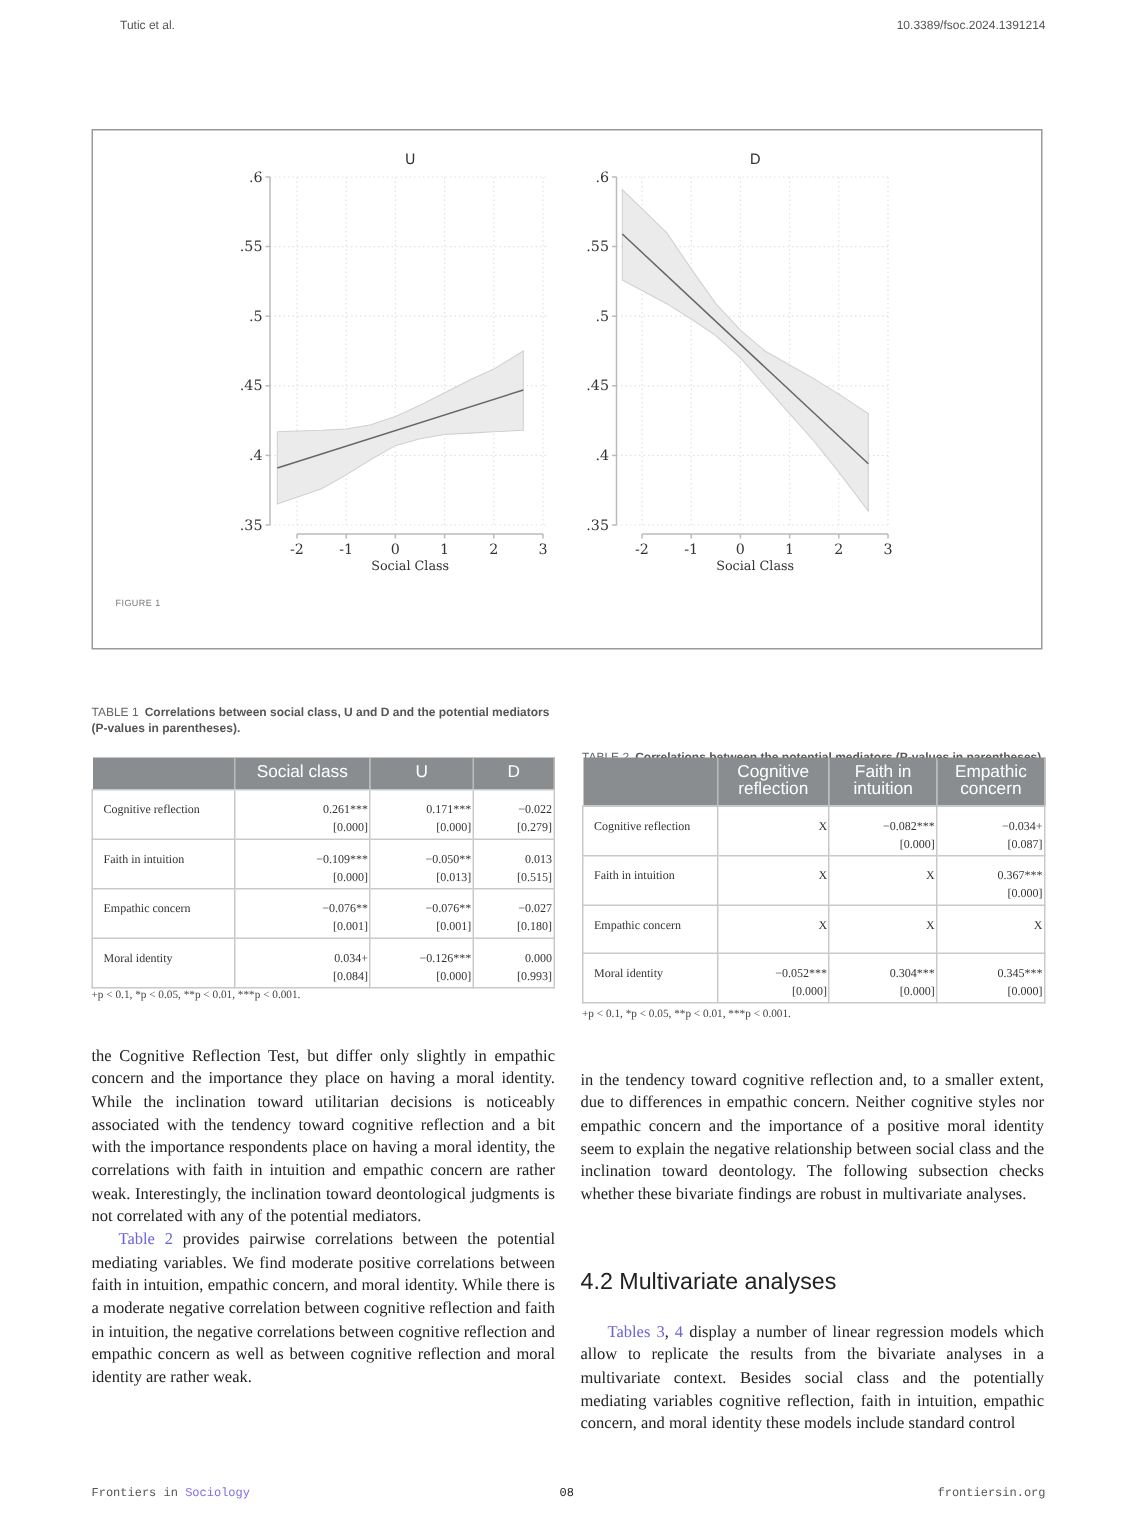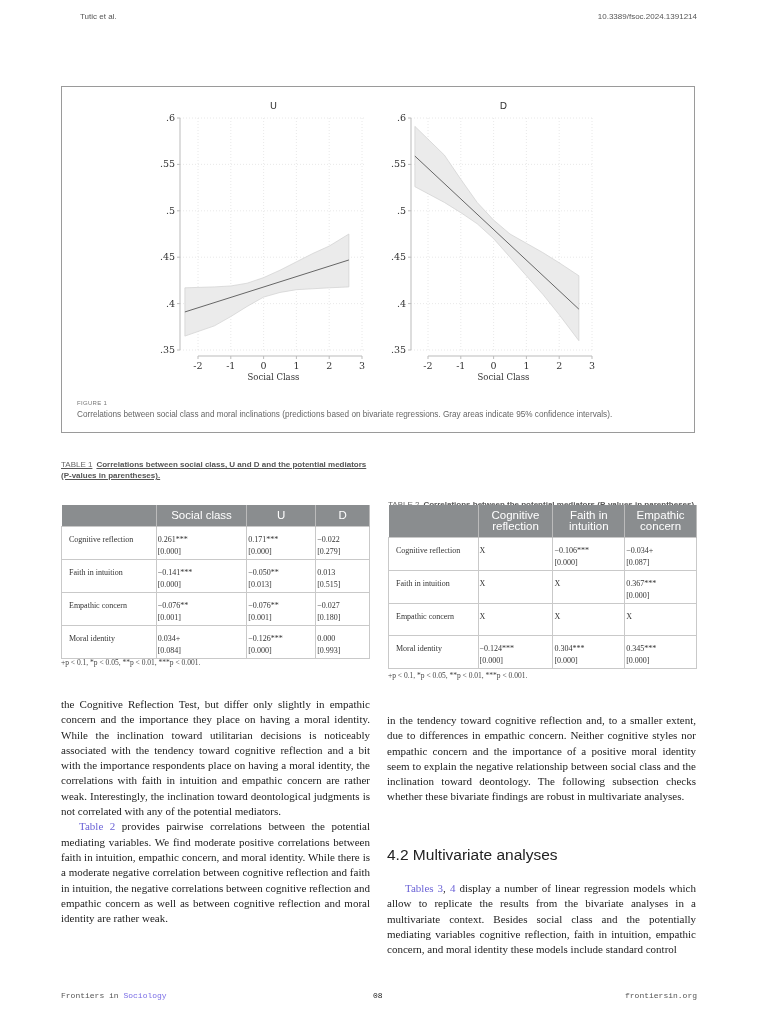--- a/index.html
+++ b/index.html
@@ -9,21 +9,21 @@
   .hdr.right { right: 62px; }
   .figbox { position: absolute; left: 61px; top: 86px; width: 634px; height: 347px; border: 1px solid #9a9a9a; box-sizing: border-box; }
   .figsvg { position: absolute; left: 0; top: 0; }
   .figlabel { position: absolute; left: 15px; top: 313px; font-family: "Liberation Sans", sans-serif; font-size: 6px; color: #777; letter-spacing: 0.3px; }
   .figcap { position: absolute; left: 15px; top: 323px; font-family: "Liberation Sans", sans-serif; font-size: 8.2px; color: #666; white-space: nowrap; }
   .tcap { position: absolute; font-family: "Liberation Sans", sans-serif; font-size: 8px; color: #555; line-height: 11px; }
   .tcap b { color: #555; }
   .tcap .tn { font-weight: normal; color: #666; margin-right: 4px; }
   table.dt { position: absolute; border-collapse: collapse; font-family: "Liberation Serif", serif; font-size: 8px; color: #333; }
   table.dt th { background: #8a8d8f; color: #fff; font-family: "Liberation Sans", sans-serif; font-weight: normal; font-size: 11.5px; border-right: 1px solid #bbb; text-align: center; line-height: 11px; }
-  table.dt td { border: 1px solid #c9c9c9; text-align: left; vertical-align: top; padding-top: 7px; line-height: 12px; }
+  table.dt td { border: 1px solid #c9c9c9; text-align: right; vertical-align: top; padding-top: 7px; line-height: 12px; }
   table.dt td.rl { text-align: left; padding-left: 7px; }
   .fn { position: absolute; font-family: "Liberation Serif", serif; font-size: 7.5px; color: #444; }
   .body { position: absolute; font-family: Liberation Serif, serif; font-size: 11px; line-height: 15.3px; color: #222; text-align: justify; }
   .body p { margin: 0; }
   .body p.ind { text-indent: 18px; }
   .link { color: #6b63d6; }
   .h2 { position: absolute; left: 387px; top: 846px; font-family: "Liberation Sans", sans-serif; font-size: 15.5px; color: #222; }
   .ftr { position: absolute; top: 991px; font-family: Liberation Mono, monospace; font-size: 8px; color: #555; }
   .ftr .accent { color: #7b6ee6; }
 </style>
@@ -118,24 +118,23 @@
         <text x="464.4" y="282" text-anchor="middle" font-size="9.5" fill="#333" font-family="DejaVu Serif, serif">1</text>
         <line x1="497.2" x2="497.2" y1="269" y2="272" stroke="#bbb"></line>
         <text x="497.2" y="282" text-anchor="middle" font-size="9.5" fill="#333" font-family="DejaVu Serif, serif">2</text>
         <line x1="530" x2="530" y1="269" y2="272" stroke="#bbb"></line>
         <text x="530" y="282" text-anchor="middle" font-size="9.5" fill="#333" font-family="DejaVu Serif, serif">3</text>
         <text x="441.44" y="293" text-anchor="middle" font-size="8.5" fill="#333" font-family="DejaVu Serif, serif">Social Class</text>
         <text x="441.44" y="22" text-anchor="middle" font-size="9.5" fill="#333" font-family="DejaVu Sans, sans-serif">D</text>
       </g>
     </svg>
   <div class="figlabel">FIGURE 1</div>
-  <div class="figcap">Correlations between social class and moral inclinations (predictions based on bivariate regressions. Gray areas indicate 95% confidence intervals).</div>
-</div>
-
-<div class="tcap" style="left:61px; top:459px; width:310px;text-decoration:underline;">
+</div>
+
+<div class="tcap" style="left:61px; top:469px; width:310px;">
   <span class="tn">TABLE 1</span><b>Correlations between social class, U and D and the potential mediators (P-values in parentheses).</b>
 </div>
 <table class="dt" id="t1" style="left:61px; top:505px; width:309px;">
   <colgroup>
       <col style="width:95px">
       <col style="width:91px">
       <col style="width:69px">
       <col style="width:54px">
     </colgroup>
   <thead>
@@ -158,21 +157,21 @@
           <div>[0.000]</div>
         </td>
         <td>
           <div>−0.022</div>
           <div>[0.279]</div>
         </td>
       </tr>
       <tr style="height: 32px;">
         <td class="rl">Faith in intuition</td>
         <td>
-          <div>−0.141***</div>
+          <div>−0.109***</div>
           <div>[0.000]</div>
         </td>
         <td>
           <div>−0.050**</div>
           <div>[0.013]</div>
         </td>
         <td>
           <div>0.013</div>
           <div>[0.515]</div>
         </td>
@@ -230,21 +229,21 @@
       </tr>
     </thead>
   <tbody>
       <tr style="height: 32px;">
         <td class="rl">Cognitive reflection</td>
         <td>
           <div>X</div>
           <div></div>
         </td>
         <td>
-          <div>−0.106***</div>
+          <div>−0.082***</div>
           <div>[0.000]</div>
         </td>
         <td>
           <div>−0.034+</div>
           <div>[0.087]</div>
         </td>
       </tr>
       <tr style="height: 32px;">
         <td class="rl">Faith in intuition</td>
         <td>
@@ -271,21 +270,21 @@
           <div></div>
         </td>
         <td>
           <div>X</div>
           <div></div>
         </td>
       </tr>
       <tr style="height: 32px;">
         <td class="rl">Moral identity</td>
         <td>
-          <div>−0.124***</div>
+          <div>−0.052***</div>
           <div>[0.000]</div>
         </td>
         <td>
           <div>0.304***</div>
           <div>[0.000]</div>
         </td>
         <td>
           <div>0.345***</div>
           <div>[0.000]</div>
         </td>

